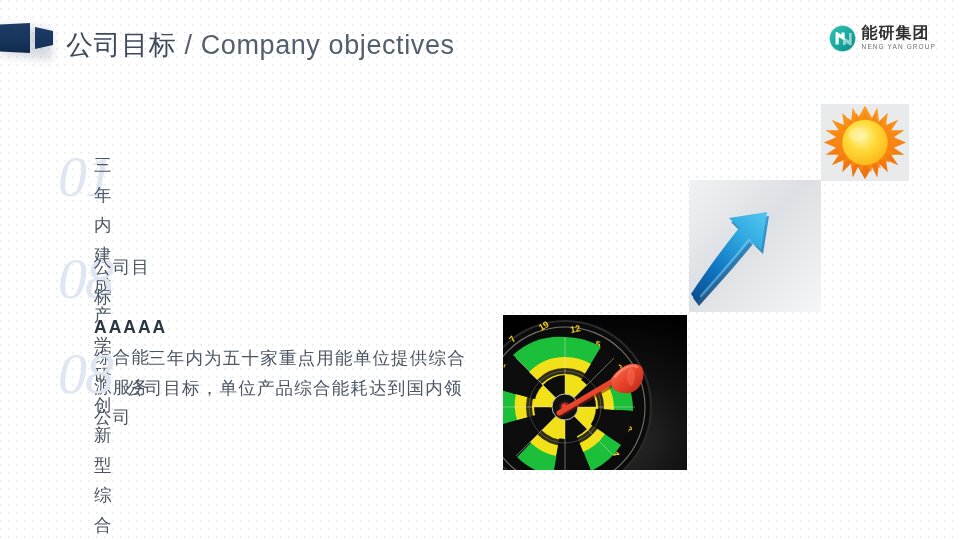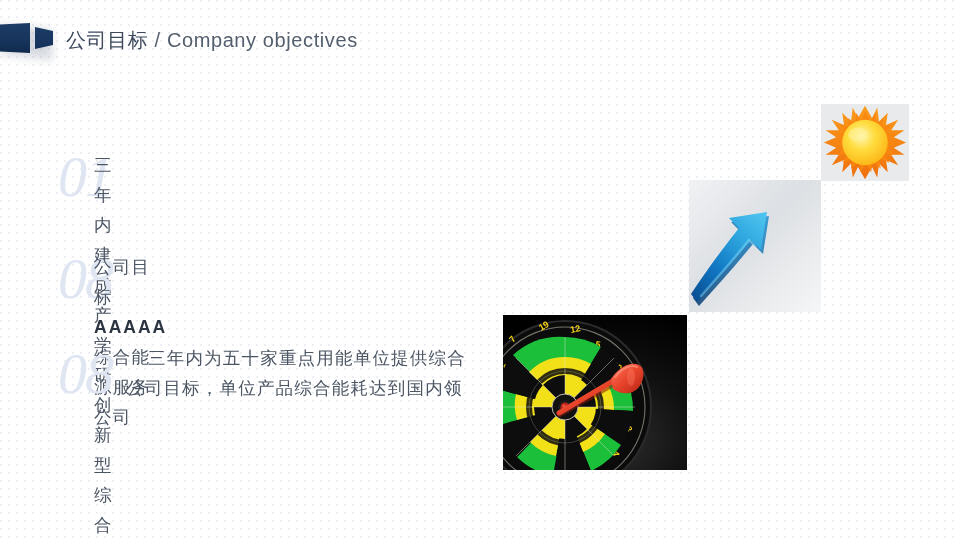--- a/index.html
+++ b/index.html
@@ -66,21 +66,21 @@
     width: 18px;
     height: 22px;
     background: linear-gradient(180deg, #1d3c66 0%, #14315a 100%);
     clip-path: polygon(0% 0%, 100% 18%, 100% 82%, 0% 100%);
   }
 
   #slide-title {
     position: absolute;
     left: 66px;
     top: 27px;
-    font-size: 20px;
+    font-size: 27px;
     letter-spacing: 0.6px;
     color: #3e4a5c;
     white-space: nowrap;
   }
   #slide-title .en { color: #545f6e; }
 
   
   #logo {
     position: absolute;
     right: 24px;
@@ -188,20 +188,41 @@
   <div id="header">
 
     <div class="banner-wrap">
       <div class="banner-shadow"></div>
       <div class="banner-big"></div>
       <div class="banner-small"></div>
     </div>
 
     <div id="slide-title"><span>公司目标</span><span class="en"> / </span><span class="en">Company objectives</span></div>
 
+    <div id="logo">
+      <div class="logo-mark">
+        <svg viewBox="0 0 100 100" aria-hidden="true">
+          <defs>
+            <linearGradient id="lgmark" x1="0" y1="0" x2="1" y2="1">
+              <stop offset="0%" stop-color="#35c2b4"></stop>
+              <stop offset="55%" stop-color="#17a79d"></stop>
+              <stop offset="100%" stop-color="#0a8a84"></stop>
+            </linearGradient>
+          </defs>
+          <circle cx="50" cy="50" r="48" fill="url(#lgmark)"></circle>
+          <path d="M24 72 L24 30 Q24 24 30 26 L46 36 L46 28 L58 28 L58 52 Q58 58 52 55 L36 45 L36 72 Z" fill="#ffffff" opacity="0.96"></path>
+          <path d="M52 74 L52 50 Q52 44 58 47 L74 57 L74 30 L84 30 L84 72 Q84 78 78 75 L62 65 L62 74 Z" fill="#ffffff" opacity="0.55"></path>
+          <circle cx="50" cy="50" r="48" fill="none" stroke="#ffffff" stroke-width="2.5" opacity="0.35"></circle>
+        </svg>
+      </div>
+      <div class="logo-text">
+        <span class="logo-cn">能研集团</span>
+        <span class="logo-en">NENG YAN GROUP</span>
+      </div>
+    </div>
   </div>
 
   <div class="objective" id="obj-1">
     <div class="obj-num">01</div>
     <div class="obj-text">三年内建成产学研创新型综合能源服务平台</div>
   </div>
 
   <div class="objective" id="obj-2">
     <div class="obj-num">08</div>
     <div class="obj-text"><span>公司目标</span><b>AAAAA</b><span>综合能源服务公司</span></div>

